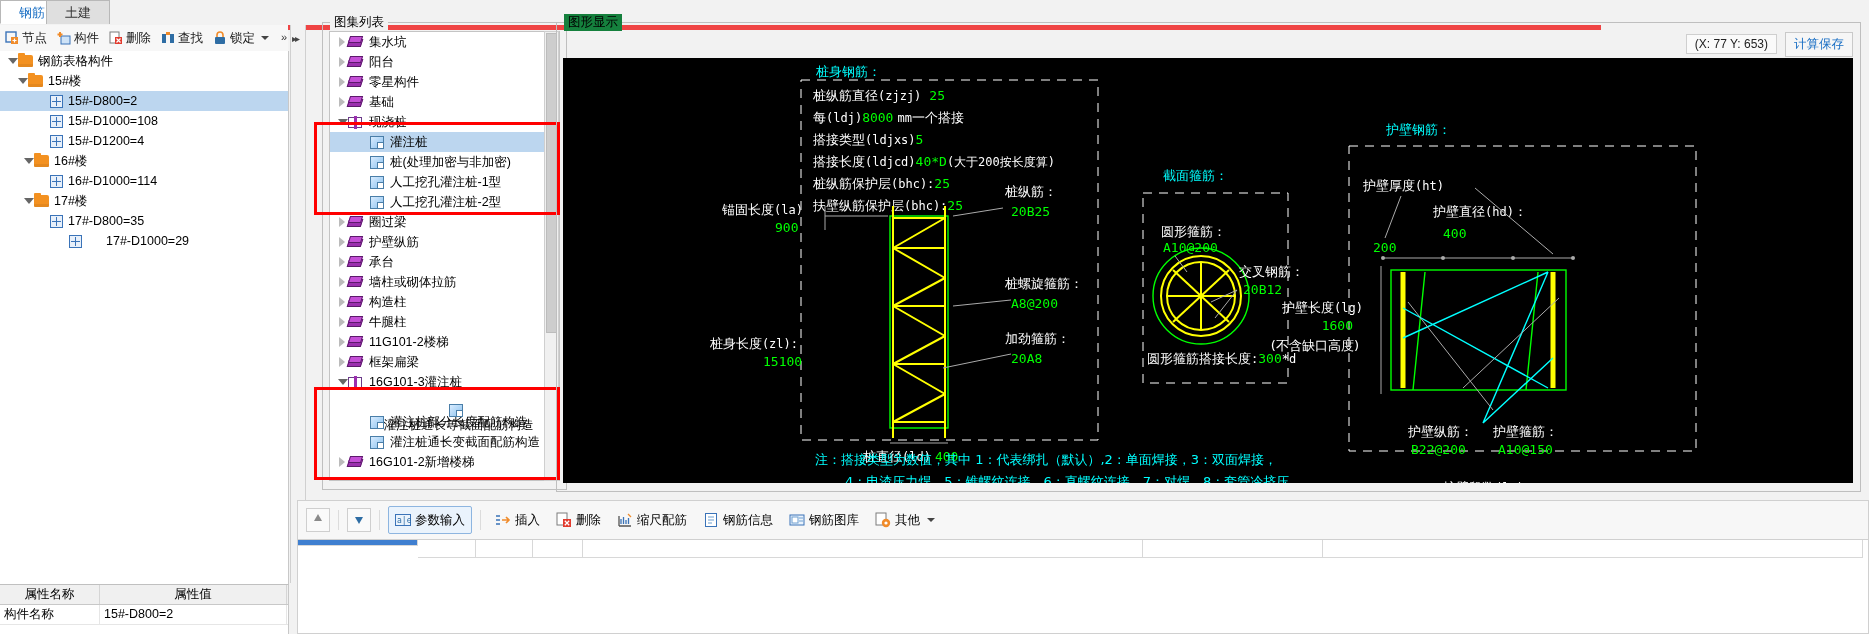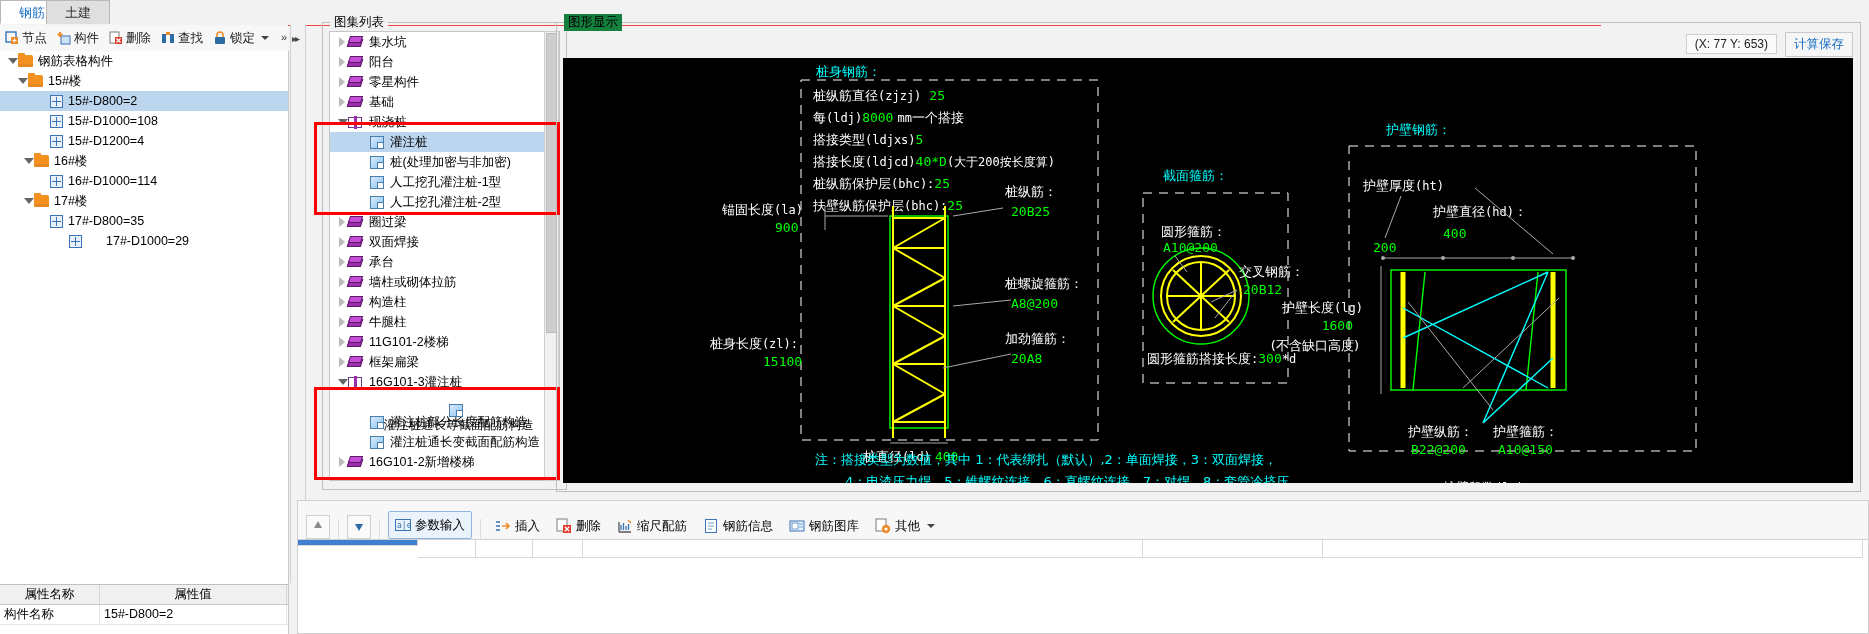--- a/index.html
+++ b/index.html
@@ -1,20 +1,20 @@
 <!DOCTYPE html>
 <html><head>
 <meta charset="utf-8">
 <style>
   html,body{margin:0;padding:0;background:#f0f0f0;}
   body{width:1869px;height:634px;overflow:hidden;font-family:"Liberation Sans","DejaVu Sans",sans-serif;font-size:12px;color:#000;}
   .app{position:relative;width:1869px;height:634px;background:#f2f2f2;}
 
   
-  .tabstrip{position:absolute;left:0;top:0;width:1601px;height:25px;background:#f2f2f2;border-bottom:1px solid #ef4444;}
+  .tabstrip{position:absolute;left:0;top:0;width:1601px;height:25px;background:#f2f2f2;border-bottom:5px solid #ef4444;}
   .tab{position:absolute;top:0;height:24px;line-height:24px;padding:0 18px;font-size:13px;text-align:center;border:1px solid #b8b8b8;border-bottom:none;box-sizing:border-box;}
   .tab.active{left:0;background:#ffffff;color:#1a6fc4;border-bottom:1px solid #ffffff;font-weight:normal;}
   .tab.inactive{left:46px;background:#dfdfdf;color:#333;}
 
   
   .lefttoolbar{position:absolute;left:0;top:25px;width:288px;height:26px;background:#f7f7f7;border-bottom:1px solid #d6d6d6;display:flex;align-items:center;}
   .tbitem{display:flex;align-items:center;gap:3px;padding:0 5px;height:24px;font-size:12.5px;color:#1a1a1a;cursor:default;white-space:nowrap;}
   .tbitem .ic{width:14px;height:14px;display:inline-block;position:relative;}
   .caret{display:inline-block;width:0;height:0;border-left:4px solid transparent;border-right:4px solid transparent;border-top:4px solid #444;margin-left:3px;}
   .tb-ov{position:absolute;right:2px;top:6px;font-size:11px;color:#333;letter-spacing:-1px;}
@@ -73,21 +73,21 @@
   
   .propgrid{position:absolute;left:0;top:584px;width:288px;height:50px;background:#fff;border-top:1px solid #c0c0c0;border-right:1px solid #c8c8c8;}
   .pghead{display:flex;height:19px;background:#f0f0f0;border-bottom:1px solid #c8c8c8;}
   .pghead div{font-size:12.5px;line-height:19px;text-align:center;border-right:1px solid #d5d5d5;box-sizing:border-box;}
   .pgc1{width:100px;}
   .pgc2{width:187px;}
   .pgrow{display:flex;height:19px;border-bottom:1px solid #e6e6e6;}
   .pgrow div{font-size:12.5px;line-height:19px;padding-left:4px;border-right:1px solid #e6e6e6;box-sizing:border-box;}
 
   
-  .bottombar{position:absolute;left:297px;top:500px;width:1572px;height:40px;background:#f7f7f7;border:1px solid #d0d0d0;box-sizing:border-box;display:flex;align-items:flex-end;padding-left:8px;gap:4px;}
+  .bottombar{position:absolute;left:297px;top:500px;width:1572px;height:40px;background:#f7f7f7;border:1px solid #d0d0d0;box-sizing:border-box;display:flex;align-items:center;padding-left:8px;gap:4px;}
   .bbtn{display:flex;align-items:center;gap:4px;height:26px;padding:0 6px;font-size:12.5px;white-space:nowrap;cursor:default;}
   .bbtn.boxed{border:1px solid #8db5e0;background:#eaf3fc;border-radius:2px;}
   .sqbtn{width:22px;height:22px;border:1px solid #cfcfcf;background:#fafafa;position:relative;}
   .arrowup::after{content:"";position:absolute;left:7px;top:5px;border-left:4px solid transparent;border-right:4px solid transparent;border-bottom:7px solid #8a8a8a;}
   .arrowdn::after{content:"";position:absolute;left:7px;top:8px;border-left:4px solid transparent;border-right:4px solid transparent;border-top:7px solid #2e6da4;}
   .sep{width:1px;height:20px;background:#dcdcdc;margin:0 4px;}
   .bi{width:16px;height:16px;position:relative;display:inline-block;flex:none;}
 
   
   .bottomstrip{position:absolute;left:297px;top:540px;width:1572px;height:94px;background:#fff;border-left:1px solid #d0d0d0;border-right:1px solid #d0d0d0;border-bottom:1px solid #d0d0d0;box-sizing:border-box;}
@@ -290,21 +290,21 @@
               <i class="b2"></i>
             </span>
             <span>圈过梁</span>
           </div>
           <div class="mr" style="padding-left: 6px;">
             <span class="exp closed"></span>
             <span class="book">
               <i class="b1"></i>
               <i class="b2"></i>
             </span>
-            <span>双面焊接</span>
+            <span>护壁纵筋</span>
           </div>
           <div class="mr" style="padding-left: 6px;">
             <span class="exp closed"></span>
             <span class="book">
               <i class="b1"></i>
               <i class="b2"></i>
             </span>
             <span>承台</span>
           </div>
           <div class="mr" style="padding-left: 6px;">

